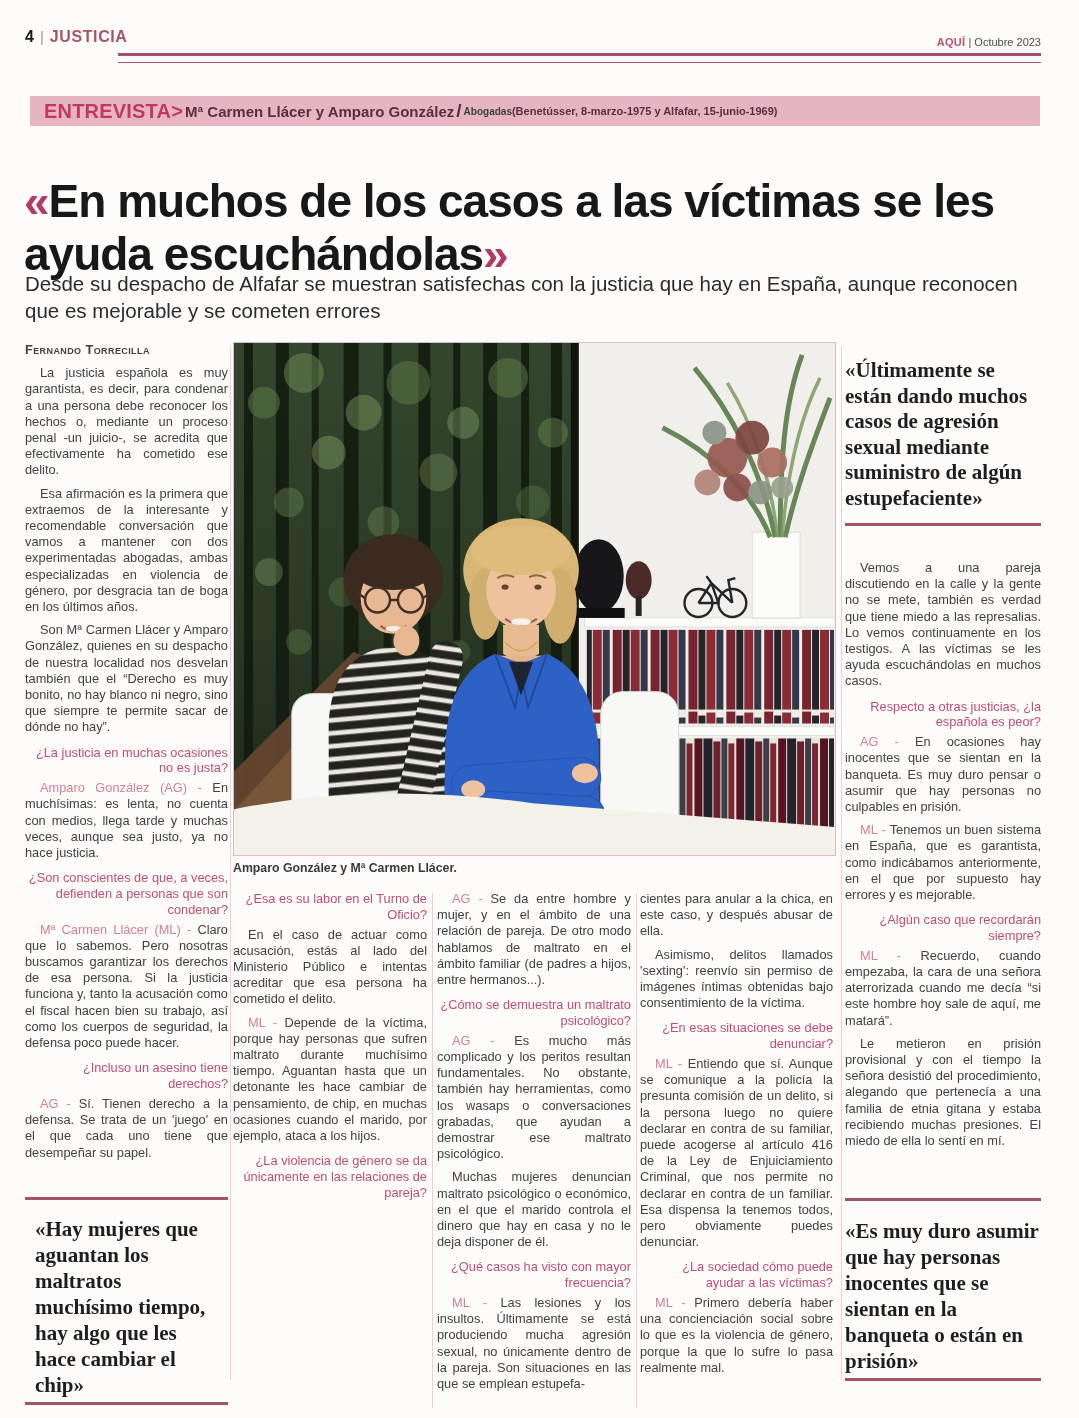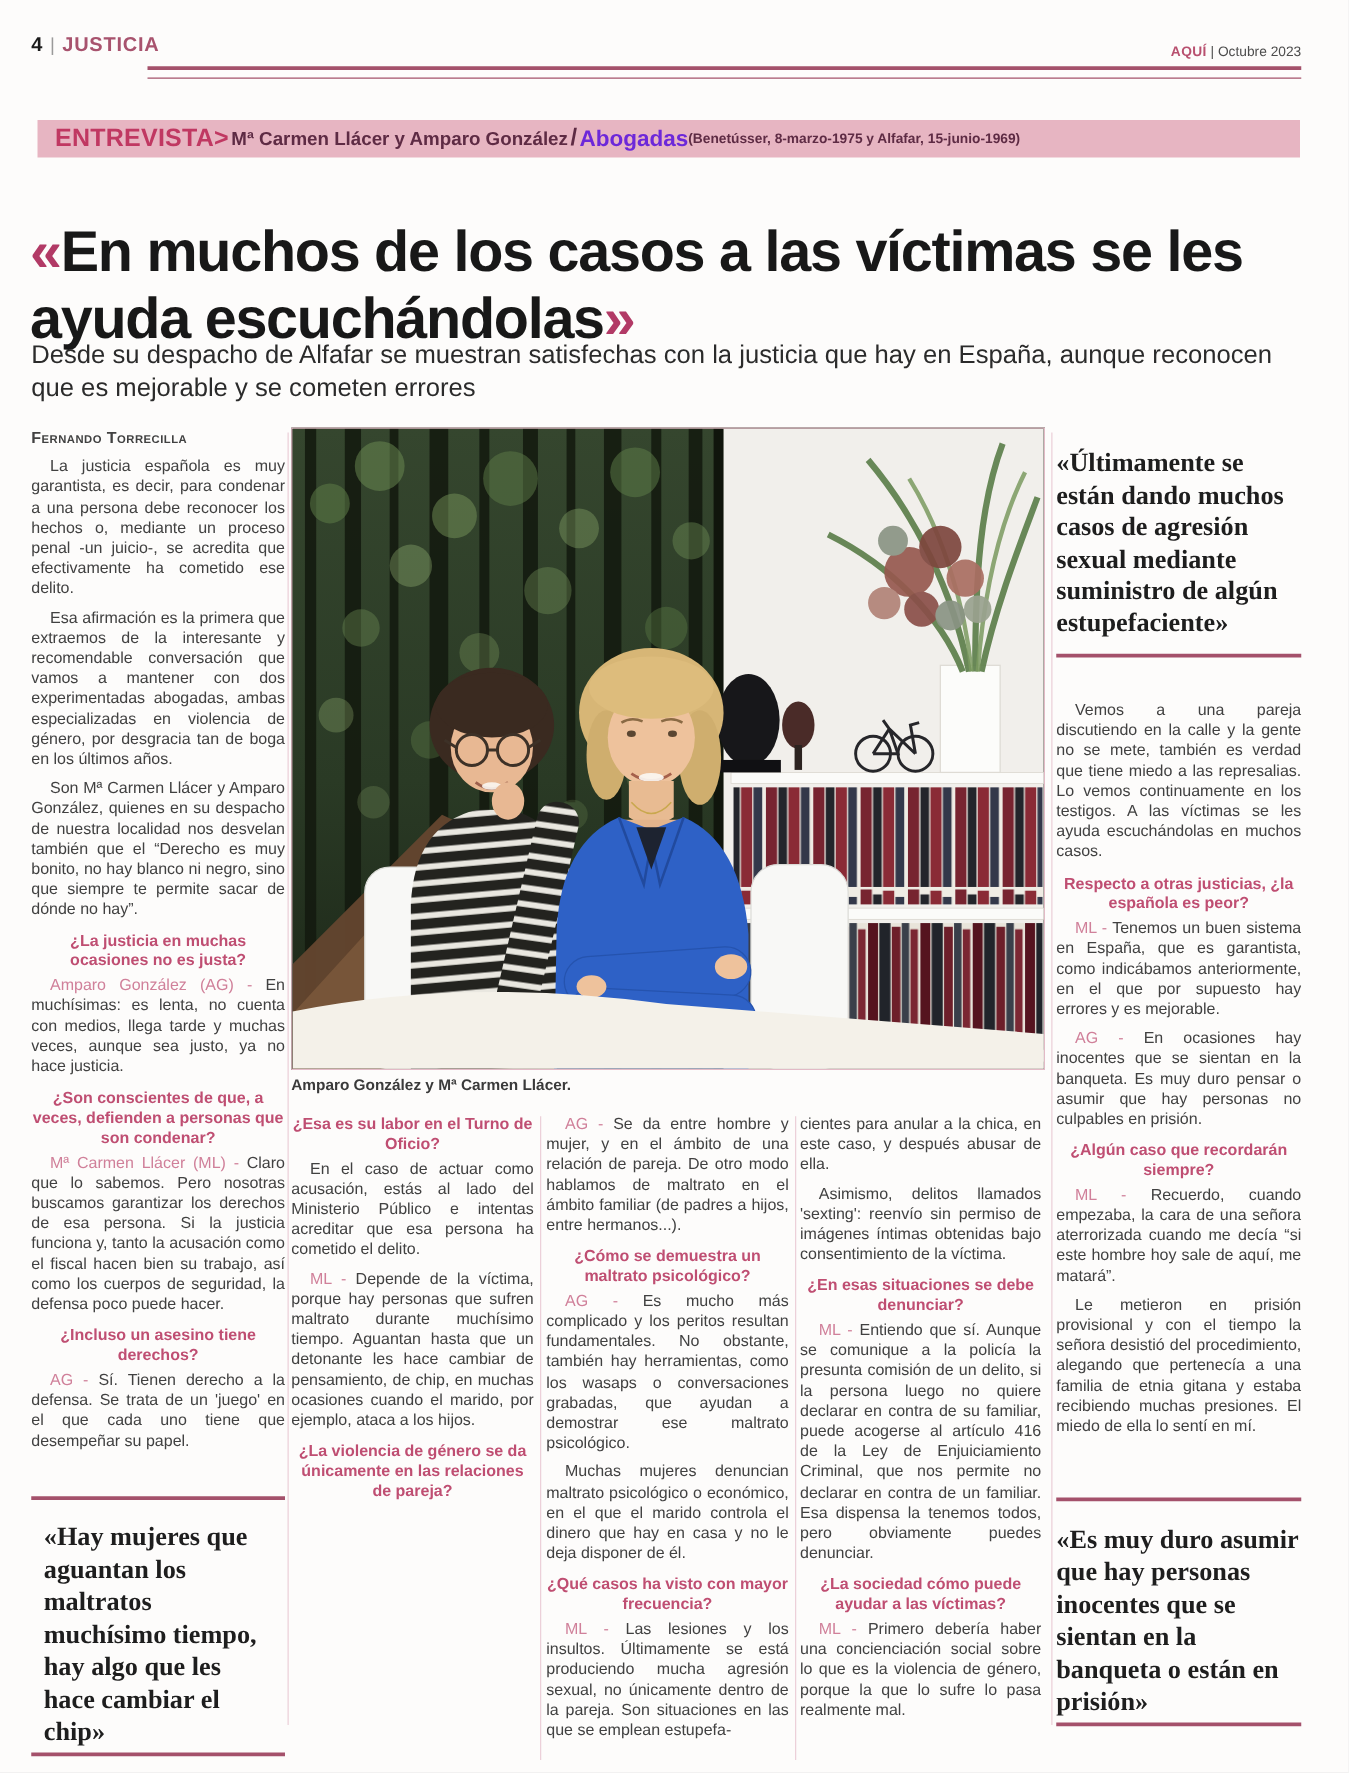--- a/index.html
+++ b/index.html
@@ -15,32 +15,32 @@
   .hdr-right{position:absolute;right:38px;top:36px;font-size:11px;color:#4c4c4c;}
   .hdr-right .masthead{color:#b8506f;font-weight:bold;letter-spacing:.3px;}
   .hdr-rule{position:absolute;left:118px;right:38px;top:53px;height:6px;
     border-top:3px solid #a4516b;border-bottom:1.5px solid #a4516b;}
   
   .banner{position:absolute;left:30px;top:96px;width:1010px;height:30px;background:#e7b5c2;
     display:flex;align-items:center;gap:2px;padding-left:14px;box-sizing:border-box;}
   .banner .kicker{font-size:20px;font-weight:bold;color:#c03862;letter-spacing:.2px;}
   .banner .names{font-size:15px;font-weight:bold;color:#5e2b44;}
   .banner .slash{font-size:19px;font-weight:bold;color:#5e2b44;}
-  .banner .role{font-size:18px;font-weight:bold;color:#6d28d9;}
+  .banner .role{font-size:10px;font-weight:bold;color:#404040;}
   .banner .details{font-size:11px;font-weight:bold;color:#5e2b44;margin-left:-2px;}
   
   .headline{position:absolute;left:24px;top:144px;width:1008px;font-size:46px;line-height:1.16;
     font-weight:bold;color:#181818;letter-spacing:-1px;}
   .headline .g{color:#b23a66;}
   .standfirst{position:absolute;left:25px;top:271px;width:1008px;font-size:20.5px;line-height:1.3;color:#2b2b2b;}
   
   .tcol{position:absolute;overflow:hidden;}
   .tcol p{font-size:12.8px;line-height:16.2px;color:#414141;text-align:justify;margin:0 0 7px 0;}
   .tcol p.pin{text-indent:15px;}
-  .tcol p.q{color:#bf4e72;font-weight:bold;text-align:center;margin:9px 0 4px 0;line-height:15.8px;}
+  .tcol p.q{color:#bf4e72;font-weight:normal;text-align:right;margin:9px 0 4px 0;line-height:15.8px;}
   .tcol p.ans{text-indent:15px;}
   .spk{color:#d0809a;}
   .byline{font-size:12px;color:#b18a97;letter-spacing:.4px;font-variant:small-caps;font-weight:bold;margin:0 0 5px 0;}
   .colL{left:25px;top:342px;width:203px;height:850px;}
   .col2{left:233px;top:891px;width:194px;height:527px;}
   .col3{left:437px;top:891px;width:194px;height:527px;}
   .col4{left:640px;top:891px;width:193px;height:527px;}
   .sbText{left:845px;top:560px;width:196px;height:640px;}
   
   .pq{font-family:"Liberation Serif",serif;font-weight:bold;color:#1e1e1e;}
@@ -268,22 +268,22 @@
       <path d="M0,468 Q140,440 300,462 L603,486 L603,514 L0,514 Z" fill="#f4f1e9"></path>
     </svg>
   </div>
   <div class="caption">Amparo González y Mª Carmen Llácer.</div>
 
   <div class="pq sbQuoteTop">«Últimamente se están dando muchos casos de agresión sexual mediante suministro de algún estupefaciente»</div>
   <div class="sbRule1"></div>
   <div class="tcol sbText">
     <p class="pin">Vemos a una pareja discutiendo en la calle y la gente no se mete, también es verdad que tiene miedo a las represalias. Lo vemos continuamente en los testigos. A las víctimas se les ayuda escuchándolas en muchos casos.</p>
     <p class="q">Respecto a otras justicias, ¿la española es peor?</p>
+    <p class="ans"><span class="spk">AG -</span> <span>En ocasiones hay inocentes que se sientan en la banqueta. Es muy duro pensar o asumir que hay personas no culpables en prisión.</span></p>
     <p class="ans"><span class="spk">ML -</span> <span>Tenemos un buen sistema en España, que es garantista, como indicábamos anteriormente, en el que por supuesto hay errores y es mejorable.</span></p>
-    <p class="ans"><span class="spk">AG -</span> <span>En ocasiones hay inocentes que se sientan en la banqueta. Es muy duro pensar o asumir que hay personas no culpables en prisión.</span></p>
     <p class="q">¿Algún caso que recordarán siempre?</p>
     <p class="ans"><span class="spk">ML -</span> <span>Recuerdo, cuando empezaba, la cara de una señora aterrorizada cuando me decía “si este hombre hoy sale de aquí, me matará”.</span></p>
     <p class="pin">Le metieron en prisión provisional y con el tiempo la señora desistió del procedimiento, alegando que pertenecía a una familia de etnia gitana y estaba recibiendo muchas presiones. El miedo de ella lo sentí en mí.</p>
   </div>
   <div class="sbRule2"></div>
   <div class="pq sbQuoteBottom">«Es muy duro asumir que hay personas inocentes que se sientan en la banqueta o están en prisión»</div>
   <div class="sbRule3"></div>
 
   <div class="tcol col2">
     <p class="q" style="margin-top:0">¿Esa es su labor en el Turno de Oficio?</p>

